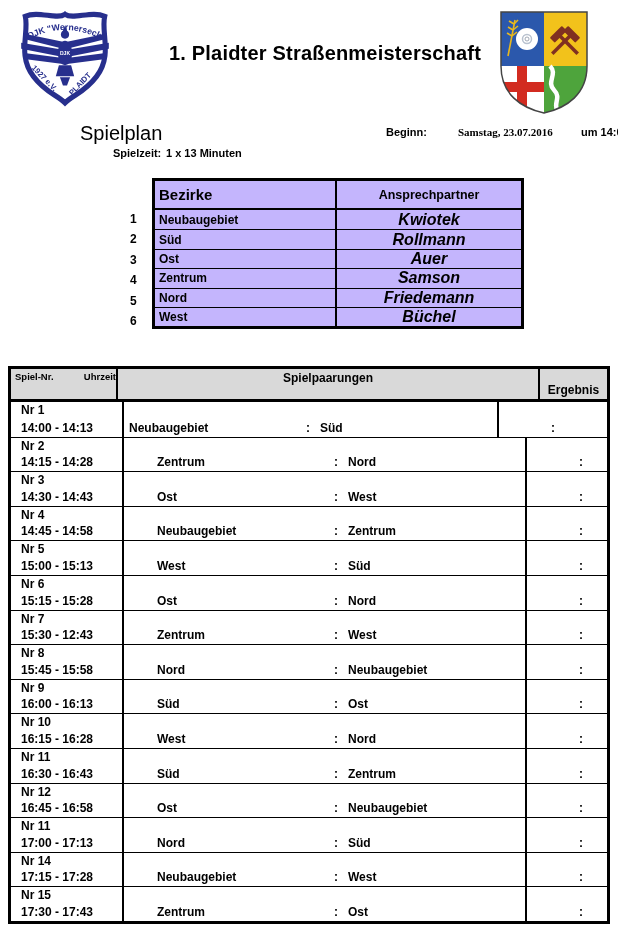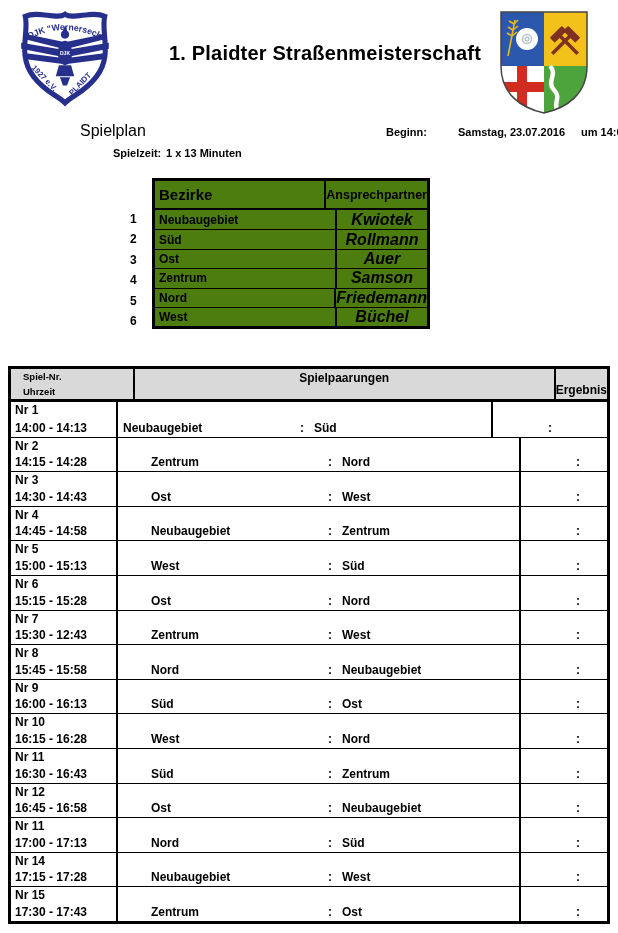--- a/index.html
+++ b/index.html
@@ -10,46 +10,46 @@
   *{box-sizing:border-box; margin:0; padding:0;}
   html,body{background:#fff;}
   body{width:618px; height:933px; font-family:"Liberation Sans", sans-serif; color:#000; position:relative; overflow:hidden;}
   .page{position:absolute; inset:0; width:618px; height:933px; background:#fff;}
 
   .club-logo{position:absolute; left:12px; top:5px; width:106px; height:106px;}
   .coat-of-arms{position:absolute; left:494px; top:8px; width:100px; height:108px;}
   .title{position:absolute; left:0; top:42px; width:618px; text-align:center; font-size:20px; font-weight:bold; letter-spacing:.2px;padding-left:32px;}
 
   .lbl{position:absolute; font-size:11px; font-weight:bold; white-space:nowrap;padding-left:48px;}
-  .spielplan{position:absolute; left:80px; top:122px; font-size:16px; font-weight:normal;}
+  .spielplan{position:absolute; left:80px; top:122px; font-size:20px; font-weight:normal;}
   .beginn-label{left:338px; top:126px;}
-  .beginn-date{left:410px; top:126px;}
+  .beginn-date{left:410px; top:126px;font-family:Liberation Serif, serif;}
   .beginn-time{left:533px; top:126px;}
   .spielzeit-label{left:65px; top:147px;}
   .spielzeit-value{left:118px; top:147px;}
 
   
   .bz-nums{position:absolute; left:130px; top:210px; width:18px;}
   .bz-num{height:19.4px; margin-bottom:1px; font-size:12px; font-weight:bold; line-height:19.4px;}
-  .bz-table{position:absolute; left:152px; top:178px; width:278px; border:3px solid var(--ink); background:#4d7c0f;}
+  .bz-table{position:absolute; left:152px; top:178px; width:372px; border:3px solid var(--ink); background:#c4b5fd;}
   .bz-head{display:flex; height:29px; border-bottom:2px solid var(--ink);}
   .bz-head .c1{width:182px; border-right:2px solid var(--ink); display:flex; align-items:center; padding-left:4px; font-size:15px; font-weight:bold;}
   .bz-head .c2{flex:1; display:flex; align-items:center; justify-content:center; font-size:12.5px; font-weight:bold;}
   .bz-row{display:flex; height:19.4px;}
   .bz-row + .bz-row{border-top:1px solid var(--ink);}
   .bz-row .c1{width:182px; border-right:2px solid var(--ink); font-size:12px; font-weight:bold; padding-left:4px; display:flex; align-items:center;}
   .bz-row .c2{flex:1; font-size:16px; font-weight:600; font-style:italic; display:flex; align-items:center; justify-content:center;}
 
   
   .sched{position:absolute; left:8px; top:366px; width:602px; border:3px solid var(--ink); background:#fff;}
   .sc-head{display:flex; height:33px; border-bottom:3px solid var(--ink); background:var(--hdr-gray);}
-  .sc-head .h1{width:124px; border-right:2px solid var(--ink); padding:2px 0 2px 12px; font-size:9.5px; font-weight:bold; display:flex; flex-direction:column; justify-content:space-between;}
+  .sc-head .h1{width:107px; border-right:2px solid var(--ink); padding:2px 0 2px 4px; font-size:9.5px; font-weight:bold; display:flex; flex-direction:row; justify-content:space-between;}
   .sc-head .h2{width:422px; border-right:2px solid var(--ink); text-align:center; font-size:12px; font-weight:bold; padding-top:2px;}
   .sc-head .h3{flex:1; text-align:center; font-size:12px; font-weight:bold; padding-top:14px;}
-  .game-row{display:flex; height:34.6px;}
+  .game-row{display:flex; height:34.6px;padding-left:6px;}
   .game-row + .game-row{border-top:1px solid var(--ink);gap:28px;}
   .game-row .g1{width:107px; border-right:2px solid var(--ink); display:flex; flex-direction:column; justify-content:space-between; padding:1px 0 2px 4px; font-size:12px; font-weight:bold;}
   .game-row .g2{width:375px; border-right:2px solid var(--ink); display:flex; align-items:flex-end; padding:0 0 2px 5px; font-size:12px; font-weight:bold;}
   .game-row .g2 .home{width:177px;}
   .game-row .g2 .colon{width:14px;}
   .game-row .g3{flex:1; display:flex; align-items:flex-end; justify-content:center; padding-bottom:2px; font-size:12px; font-weight:bold;}
 </style>
 </head>
 <body>
 

